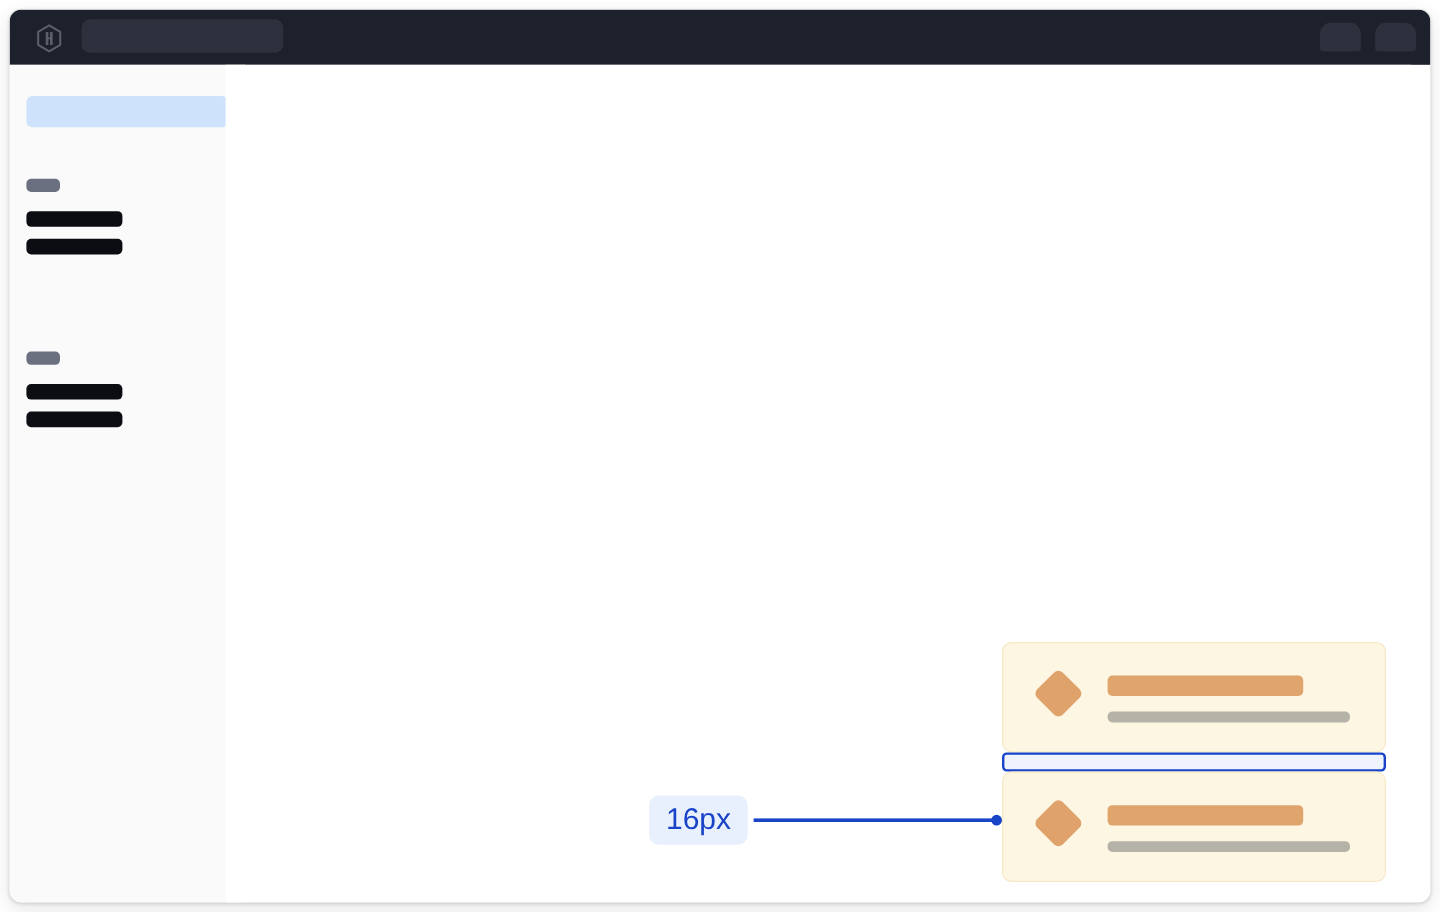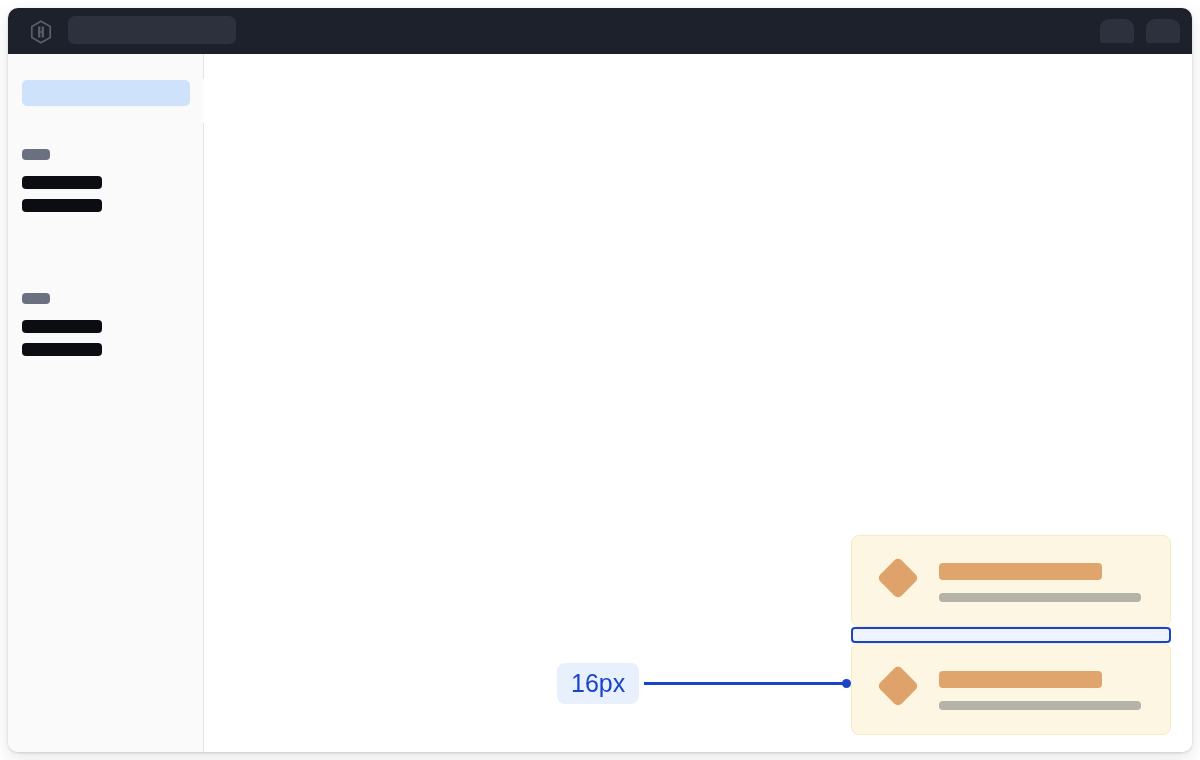--- a/index.html
+++ b/index.html
@@ -104,21 +104,21 @@
     height: 13px;
     background: #0b0d12;
     border-radius: 4px;
   }
   .nav-item-bar.first { margin-top: 16px; }
   .nav-item-bar.second { margin-top: 10px; }
 
   
   #canvas {
     position: absolute;
-    left: 196px;
+    left: 180px;
     top: 46px;
     width: 988px;
     height: 698px;
     background: #ffffff;
   }
 
   
   #card-stack {
     position: absolute;
     left: 647px;

